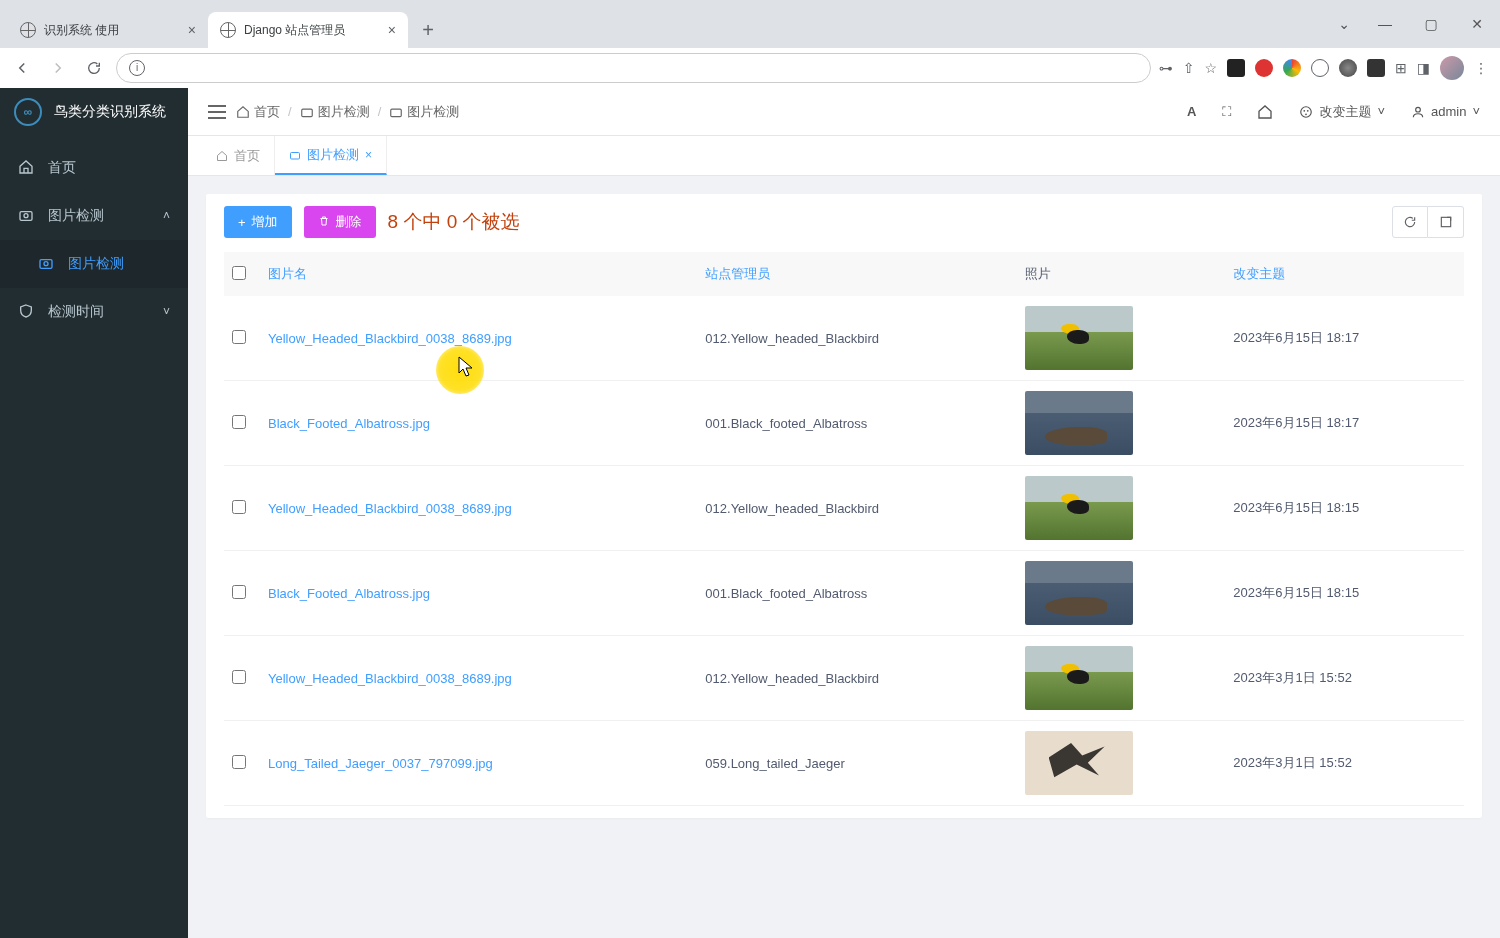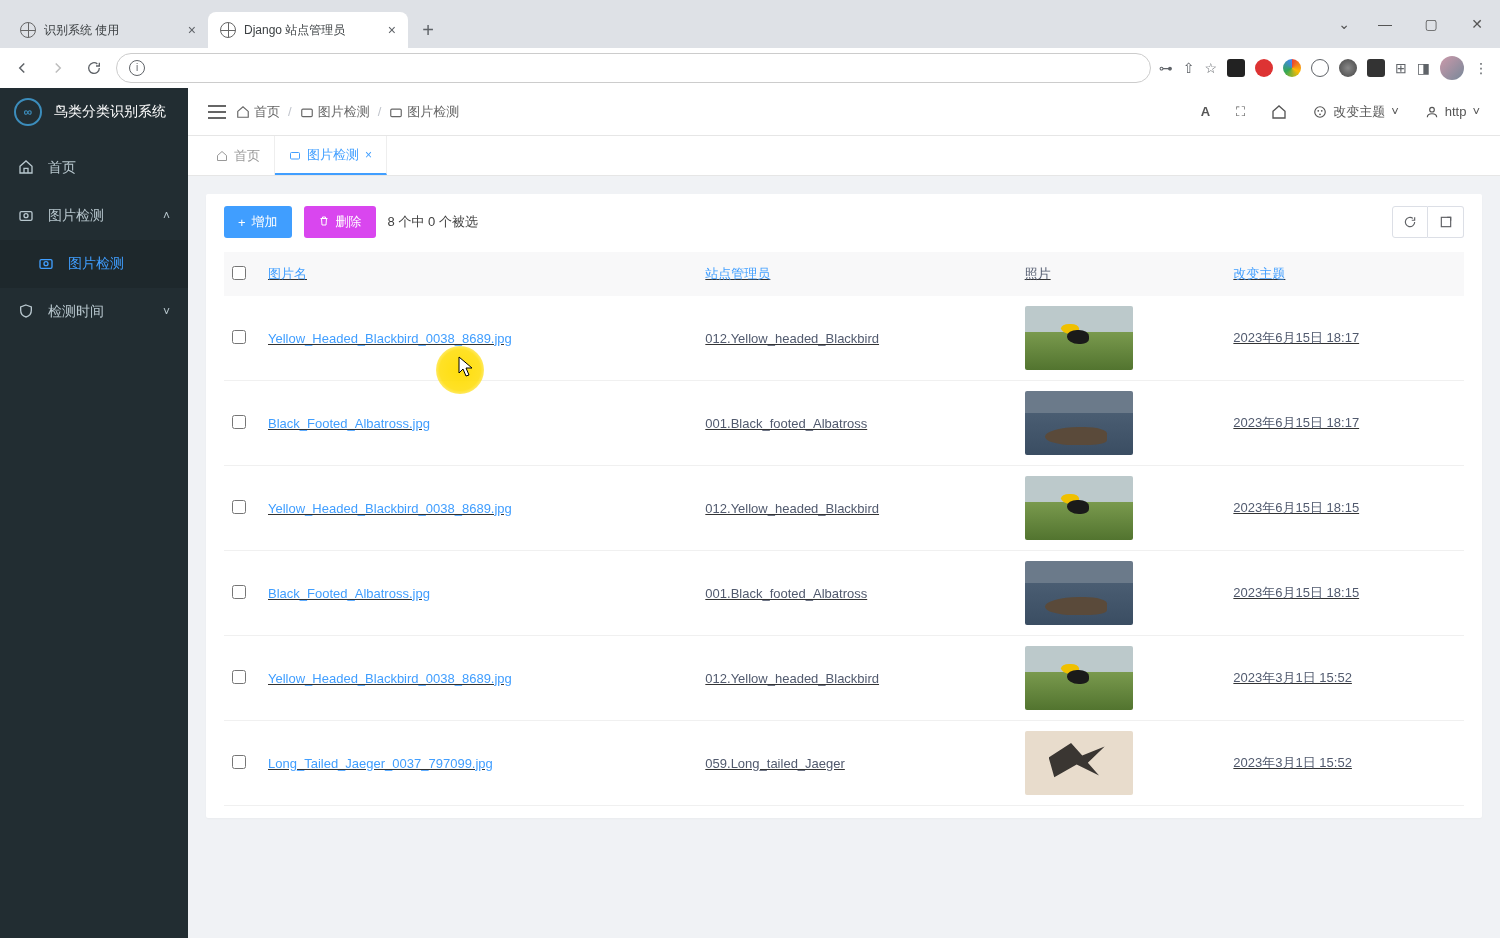--- a/index.html
+++ b/index.html
@@ -64,27 +64,27 @@
   .page-tab { display: flex; align-items: center; gap: 6px; padding: 0 14px; border-right: 1px solid #eee; color: #999; font-size: 13px; cursor: pointer; }
   .page-tab.active { color: #409eff; border-bottom: 2px solid #409eff; background: #fff; }
   .page-tab .close-ic { font-size: 12px; }
 
   .content { flex: 1; padding: 18px; overflow-y: auto; }
   .card { background: #fff; border-radius: 2px; padding: 12px 18px; box-shadow: 0 1px 2px rgba(0,0,0,0.03); }
   .card-toolbar { display: flex; align-items: center; gap: 12px; margin-bottom: 14px; }
   .btn { height: 32px; padding: 0 14px; border-radius: 3px; display: flex; align-items: center; gap: 6px; font-size: 13px; color: #fff; border: none; cursor: pointer; }
   .btn.add { background: #409eff; }
   .btn.del { background: #d946ef; }
-  .sel-text { color: #404040; font-size: 13px; }
+  .sel-text { color: #c2410c; font-size: 19px; }
   .right-tools { margin-left: auto; display: flex; gap: 0; }
   .rt-btn { width: 36px; height: 32px; border: 1px solid #dcdfe6; background: #fff; color: #606266; display: flex; align-items: center; justify-content: center; cursor: pointer; }
   .rt-btn:first-child { border-radius: 3px 0 0 3px; }
   .rt-btn:last-child { border-radius: 0 3px 3px 0; border-left: none; }
 
-  table { width: 100%; border-collapse: collapse; text-decoration: underline; }
+  table { width: 100%; border-collapse: collapse; }
   thead th { background: #f8f8f9; text-align: left; font-weight: 500; font-size: 13px; height: 44px; padding: 0 8px; color: #515a6e; }
   thead th.sortable { color: #409eff; cursor: pointer; }
   tbody td { border-bottom: 1px solid #f0f0f0; padding: 10px 8px; font-size: 13px; color: #515a6e; vertical-align: middle; height: 76px; }
   tbody td.filename a { color: #409eff; text-decoration: none; }
   input[type=checkbox] { width: 14px; height: 14px; }
   .thumb { width: 108px; height: 64px; border-radius: 2px; }
   .thumb.blackbird { background: linear-gradient(to bottom, #bcc9cb 0%, #bcc9cb 40%, #7a9a4e 40%, #52742f 100%); position: relative; }
   .thumb.blackbird::after { content: ""; position: absolute; left: 42px; top: 24px; width: 22px; height: 14px; background: #1a1a1a; border-radius: 50% 50% 40% 60%; box-shadow: -8px -8px 0 -2px #f0c000; }
   .thumb.albatross { background: linear-gradient(to bottom, #6b7a8a 0%, #6b7a8a 35%, #4a5d72 35%, #3a4d62 100%); position: relative; }
   .thumb.albatross::after { content: ""; position: absolute; left: 20px; top: 36px; width: 62px; height: 18px; background: #5a4a3a; border-radius: 60% 40% 30% 50%; }
@@ -252,21 +252,21 @@
               <circle cx="12" cy="16" r="1.5" fill="#555"></circle>
             </svg>
           <span>改变主题</span>
           <span>˅</span>
         </span>
         <span class="tbr-item">
           <svg width="14" height="14" viewBox="0 0 24 24">
               <circle cx="12" cy="8" r="4" stroke="#555" stroke-width="2" fill="none"></circle>
               <path d="M4 21c0-4 4-6 8-6s8 2 8 6" stroke="#555" stroke-width="2" fill="none"></path>
             </svg>
-          <span>http</span>
+          <span>admin</span>
           <span>˅</span>
         </span>
       </div>
     </div>
 
     <div class="tabs-bar">
       <div class="page-tab">
         <svg width="12" height="12" viewBox="0 0 24 24">
             <path d="M3 11l9-8 9 8v10H3z" stroke="#999" stroke-width="2" fill="none"></path>
           </svg>

